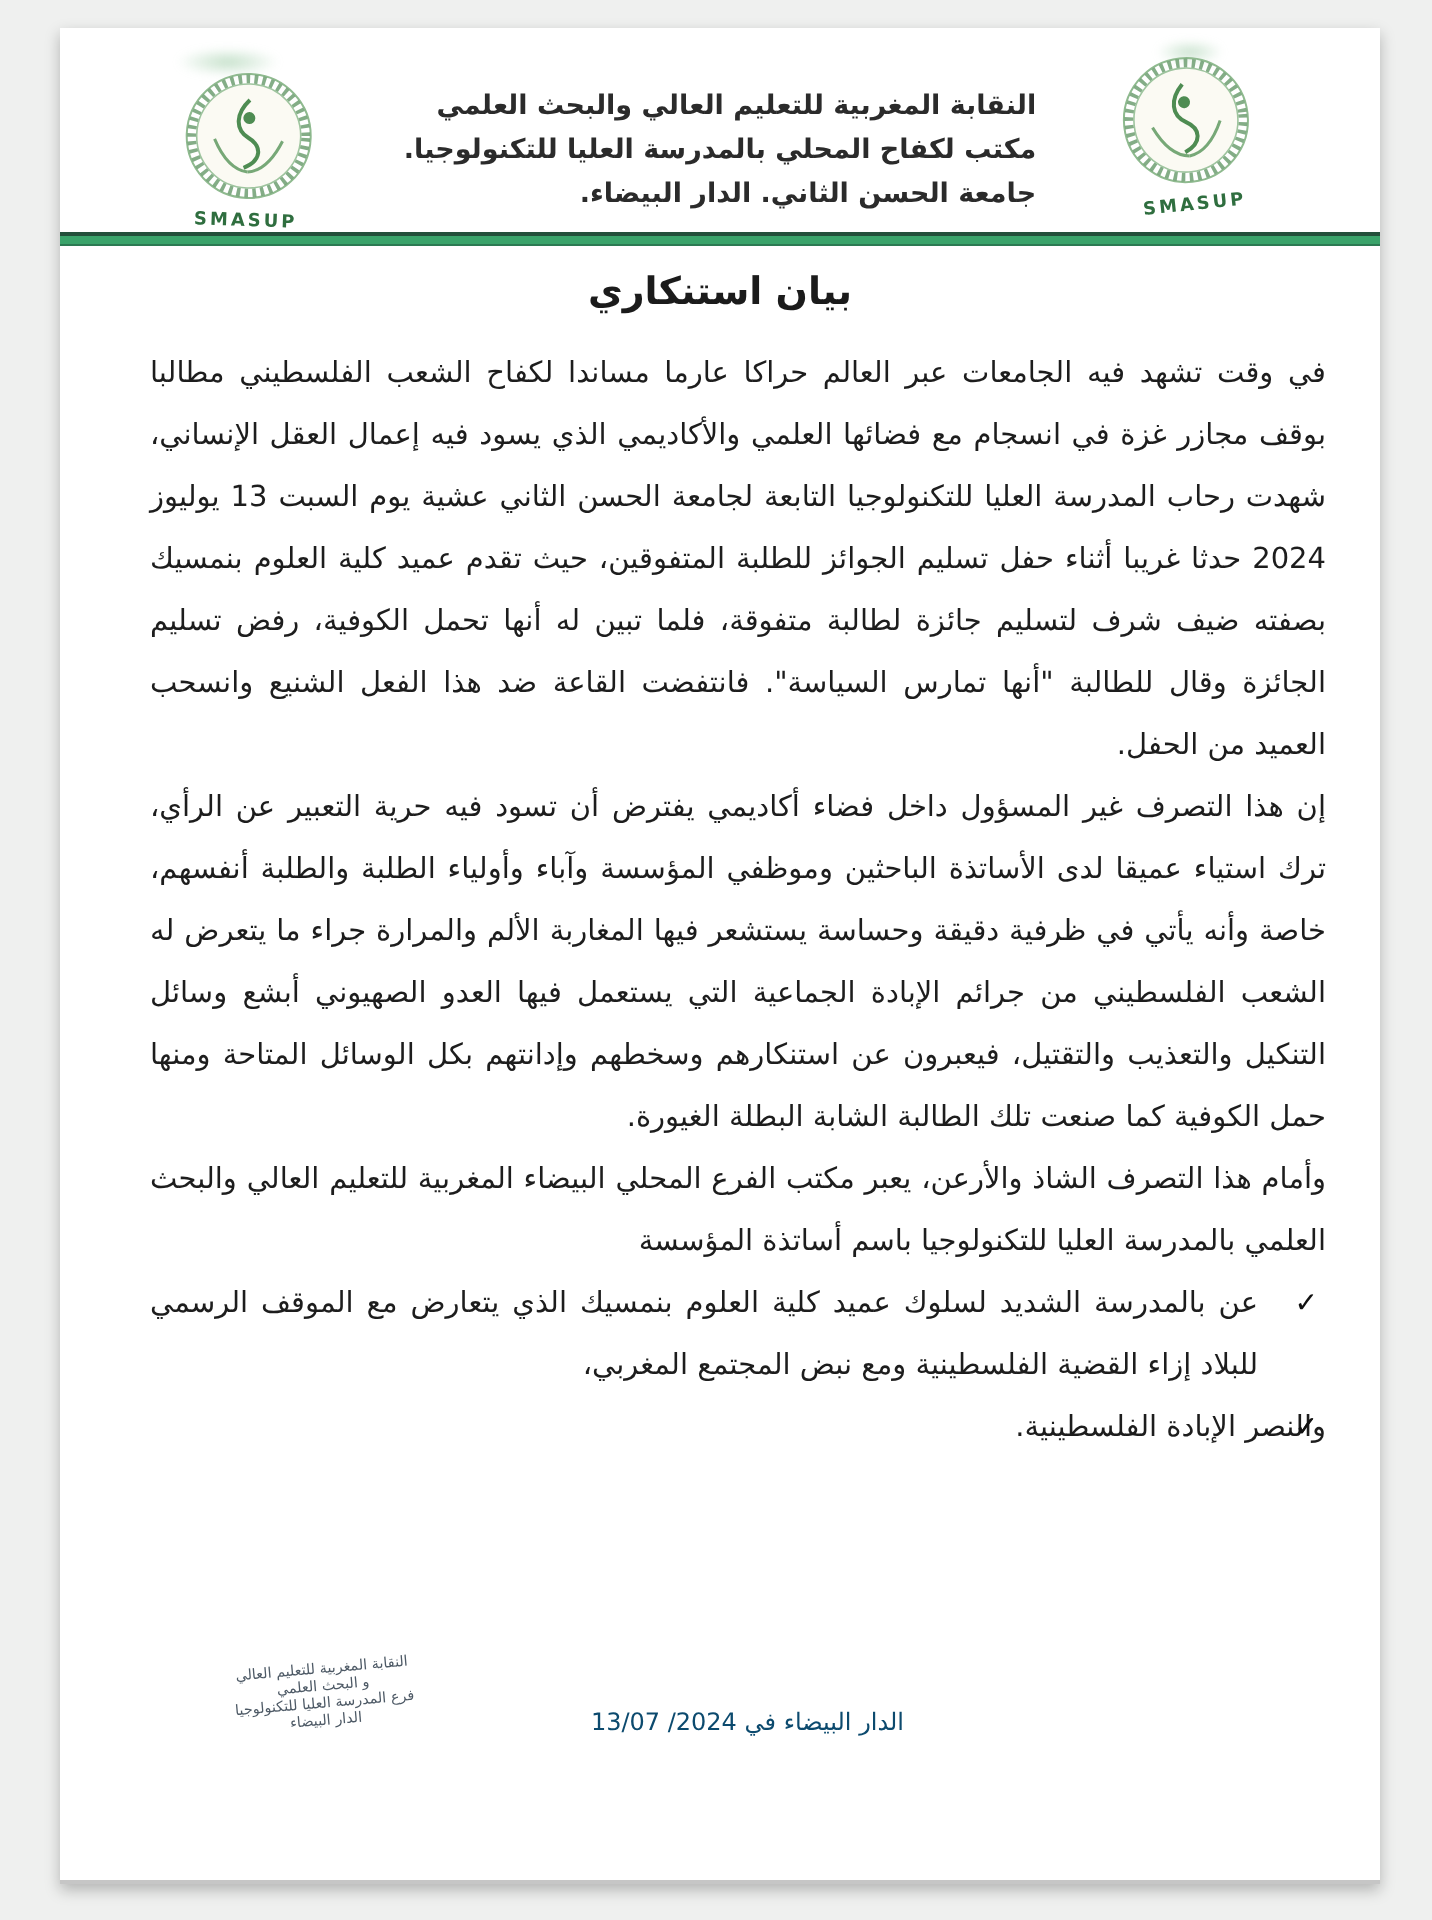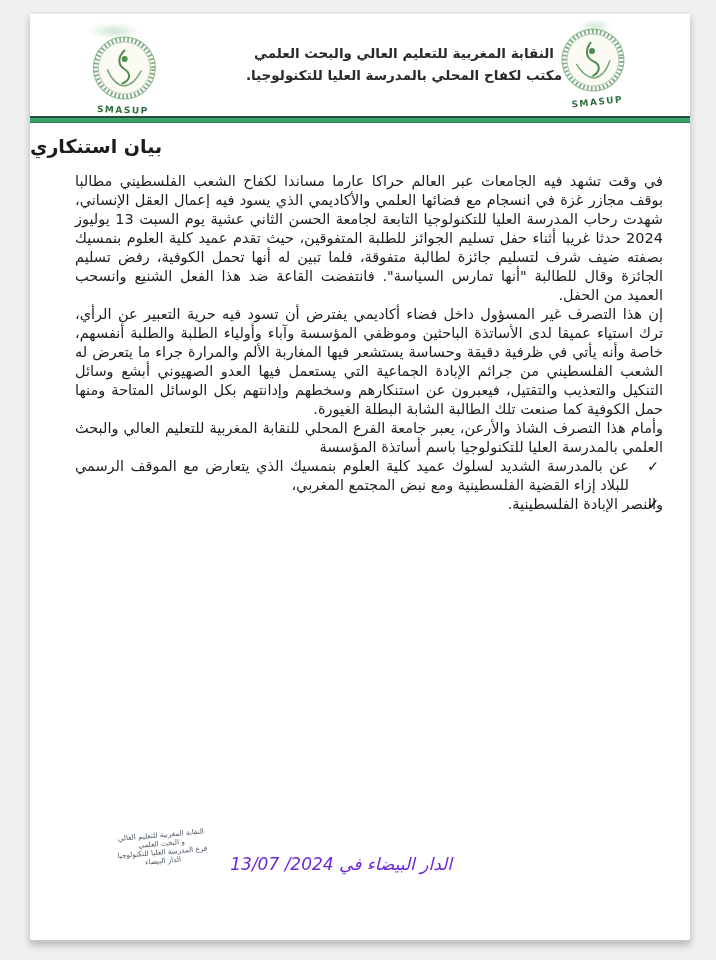--- a/index.html
+++ b/index.html
@@ -21,58 +21,58 @@
     background:radial-gradient(ellipse at center, rgba(146,198,156,.55), rgba(146,198,156,0) 70%); }
   .smudge.right { left:548px; top:6px;  width:34px; height:12px;
     background:radial-gradient(ellipse at center, rgba(146,198,156,.5), rgba(146,198,156,0) 70%); }
 
   .logo { position:absolute; width:80px; text-align:center; }
   .logo.left  { left:54px; top:18px; transform:rotate(2deg); }
   .logo.right { right:56px; top:10px; transform:rotate(-6deg); }
 
   .org {
     position:absolute; left:50%; transform:translateX(-50%);
-    top:28px; text-align:center; direction:rtl;
+    top:28px; direction:rtl;
     font-size:13.5px; font-weight:bold; line-height:22px;
-    color:#2b2b2b; white-space:nowrap;margin-left:44px;
+    color:#2b2b2b; white-space:nowrap;
   }
   .divider {
     position:absolute; top:102px; left:0; right:0; height:4px;
     background:#3aa36a;
     border-top:2px solid #234f3a;
     border-bottom:1px solid #2c7a52;
   }
   .title {
     position:absolute; top:121px; left:0; right:0;
-    text-align:left; direction:rtl;
+    text-align:center; direction:rtl;
     font-size:19px; font-weight:bold; color:#1b1b1b;
   }
   .bodytext {
     position:absolute; top:158px; right:27px; left:45px;
     direction:rtl; text-align:justify;
-    font-size:14.5px; line-height:19px; color:#1d1d1d;
+    font-size:14.5px; line-height:31px; color:#1d1d1d;
   }
   .bodytext p { margin:0; }
   .bodytext ul { margin:0; padding:0; list-style:none; }
   .bodytext li { position:relative; padding-right:34px; text-align:justify; }
   .bodytext li .check {
     position:absolute; right:4px; top:0;
     font-size:14px; color:#111;
   }
   .stamp {
     position:absolute; left:42px; top:810px; width:180px;
     transform:rotate(-5deg) scale(.72);
     transform-origin:center;
     direction:rtl; text-align:center;
     font-size:10px; line-height:12px; color:#4e5a66;
   }
   .dateline {
     position:absolute; top:840px; right:238px;
     direction:rtl; white-space:nowrap;
-    font-size:17px; color:#6d28d9;font-style:italic;
+    font-size:12px; color:#0c4a6e;
   }
   .dateline .num { direction:ltr; unicode-bidi:embed; }
   svg text { font-family:"DejaVu Sans", sans-serif; }
 </style>
 </head>
 <body>
 
 <div class="page">
 
   <div class="smudge left"></div>
@@ -102,30 +102,31 @@
       <circle cx="40" cy="27" r="3" fill="#4e8c52"></circle>
       <path d="M23 38 q7 15 17 16" fill="none" stroke="#77a877" stroke-width="1.5"></path>
       <path d="M57 38 q-7 15 -17 16" fill="none" stroke="#77a877" stroke-width="1.5"></path>
       <text x="40" y="81" text-anchor="middle" font-size="9" font-weight="bold" letter-spacing="1.5" fill="#2f6e3f">SMASUP</text>
     </svg>
   </div>
 
   <div class="org">
     <div>النقابة المغربية للتعليم العالي والبحث العلمي</div>
     <div>مكتب لكفاح المحلي بالمدرسة العليا للتكنولوجيا.</div>
+    <div>جامعة الحسن الثاني. الدار البيضاء.</div>
   </div>
 
   <div class="divider"></div>
 
   <div class="title">بيان استنكاري</div>
 
   <div class="bodytext">
     <p>في وقت تشهد فيه الجامعات عبر العالم حراكا عارما مساندا لكفاح الشعب الفلسطيني مطالبا بوقف مجازر غزة في انسجام مع فضائها العلمي والأكاديمي الذي يسود فيه إعمال العقل الإنساني، شهدت رحاب المدرسة العليا للتكنولوجيا التابعة لجامعة الحسن الثاني عشية يوم السبت 13 يوليوز 2024 حدثا غريبا أثناء حفل تسليم الجوائز للطلبة المتفوقين، حيث تقدم عميد كلية العلوم بنمسيك بصفته ضيف شرف لتسليم جائزة لطالبة متفوقة، فلما تبين له أنها تحمل الكوفية، رفض تسليم الجائزة وقال للطالبة "أنها تمارس السياسة". فانتفضت القاعة ضد هذا الفعل الشنيع وانسحب العميد من الحفل.</p>
     <p>إن هذا التصرف غير المسؤول داخل فضاء أكاديمي يفترض أن تسود فيه حرية التعبير عن الرأي، ترك استياء عميقا لدى الأساتذة الباحثين وموظفي المؤسسة وآباء وأولياء الطلبة والطلبة أنفسهم، خاصة وأنه يأتي في ظرفية دقيقة وحساسة يستشعر فيها المغاربة الألم والمرارة جراء ما يتعرض له الشعب الفلسطيني من جرائم الإبادة الجماعية التي يستعمل فيها العدو الصهيوني أبشع وسائل التنكيل والتعذيب والتقتيل، فيعبرون عن استنكارهم وسخطهم وإدانتهم بكل الوسائل المتاحة ومنها حمل الكوفية كما صنعت تلك الطالبة الشابة البطلة الغيورة.</p>
-    <p>وأمام هذا التصرف الشاذ والأرعن، يعبر جامعة الفرع المحلي للنقابة المغربية للتعليم العالي والبحث العلمي بالمدرسة العليا للتكنولوجيا باسم أساتذة المؤسسة</p>
+    <p>وأمام هذا التصرف الشاذ والأرعن، يعبر مكتب الفرع المحلي البيضاء المغربية للتعليم العالي والبحث العلمي بالمدرسة العليا للتكنولوجيا باسم أساتذة المؤسسة</p>
     <ul>
       <li>
         <span class="check">✓</span>
         <span>عن بالمدرسة الشديد لسلوك عميد كلية العلوم بنمسيك الذي يتعارض مع الموقف الرسمي للبلاد إزاء القضية الفلسطينية ومع نبض المجتمع المغربي،</span>
       </li>
       <li>
         <span class="check">✓</span>
       </li>
       <li>
         <span class="check">✓</span>

